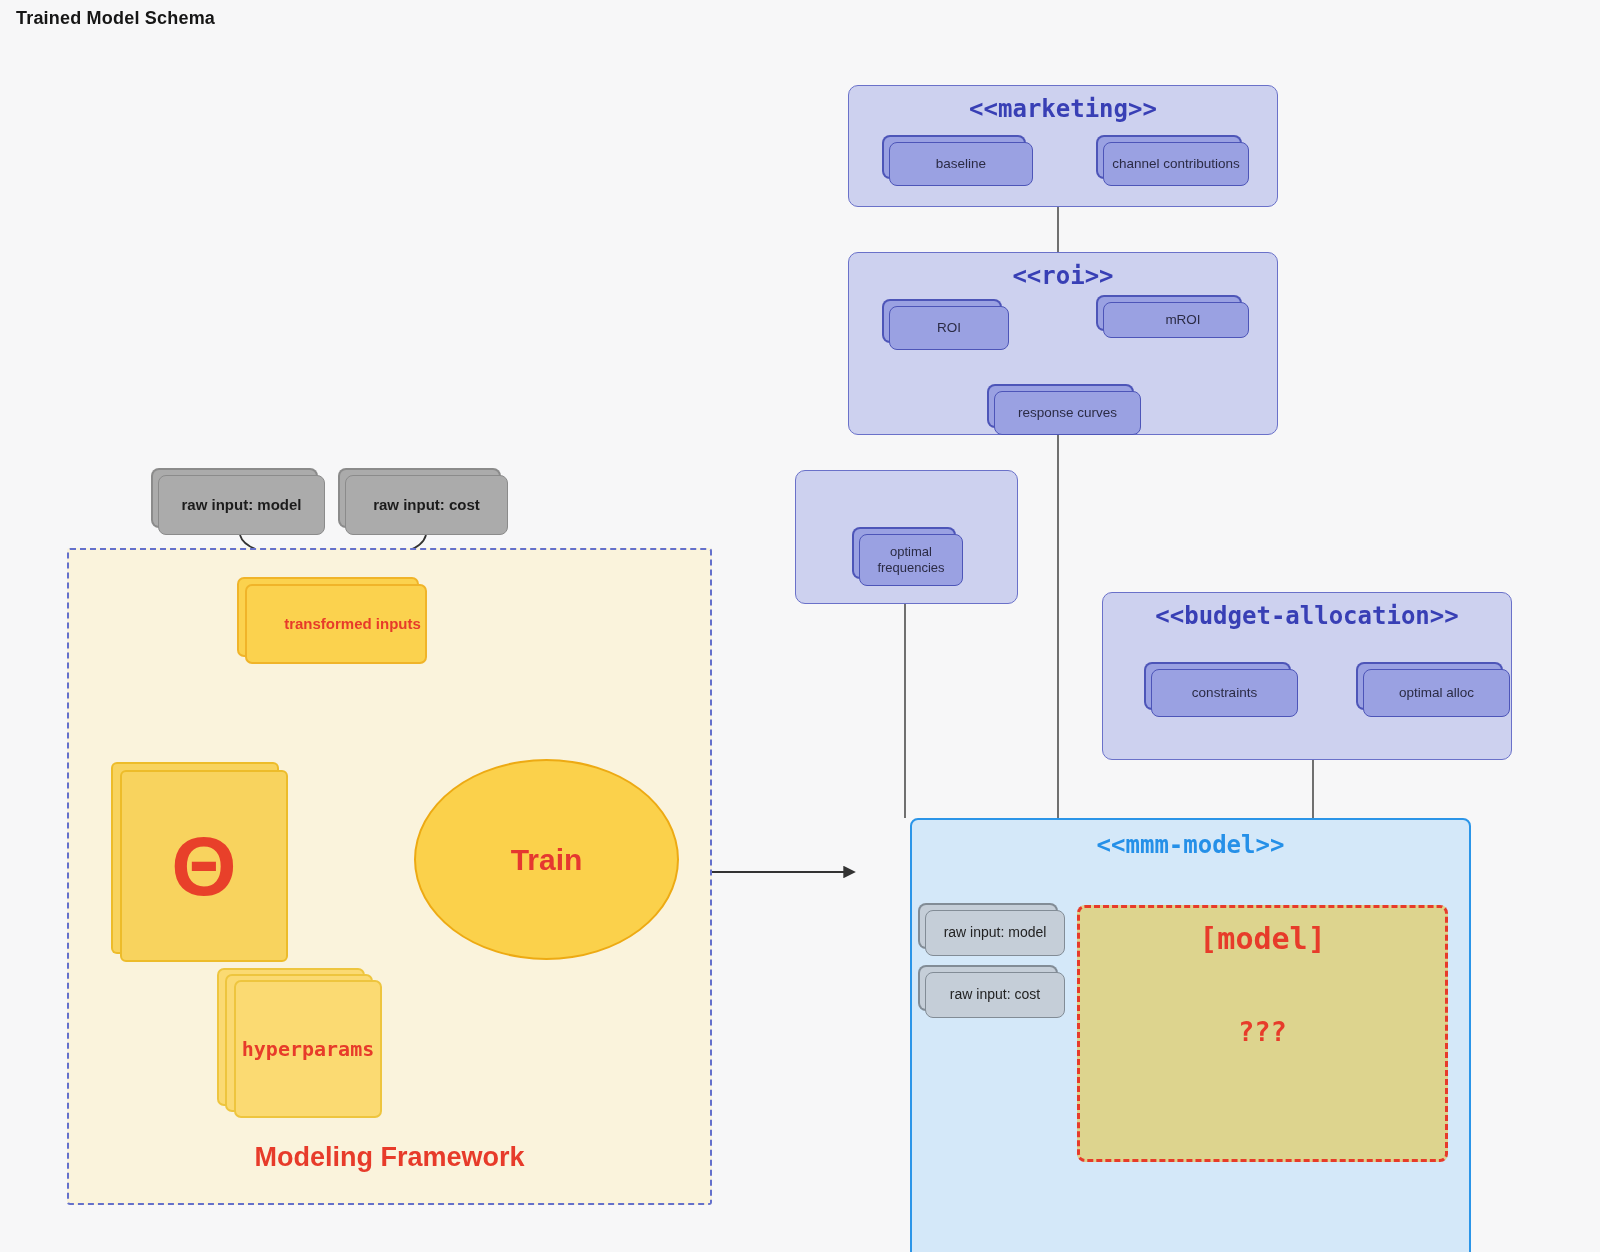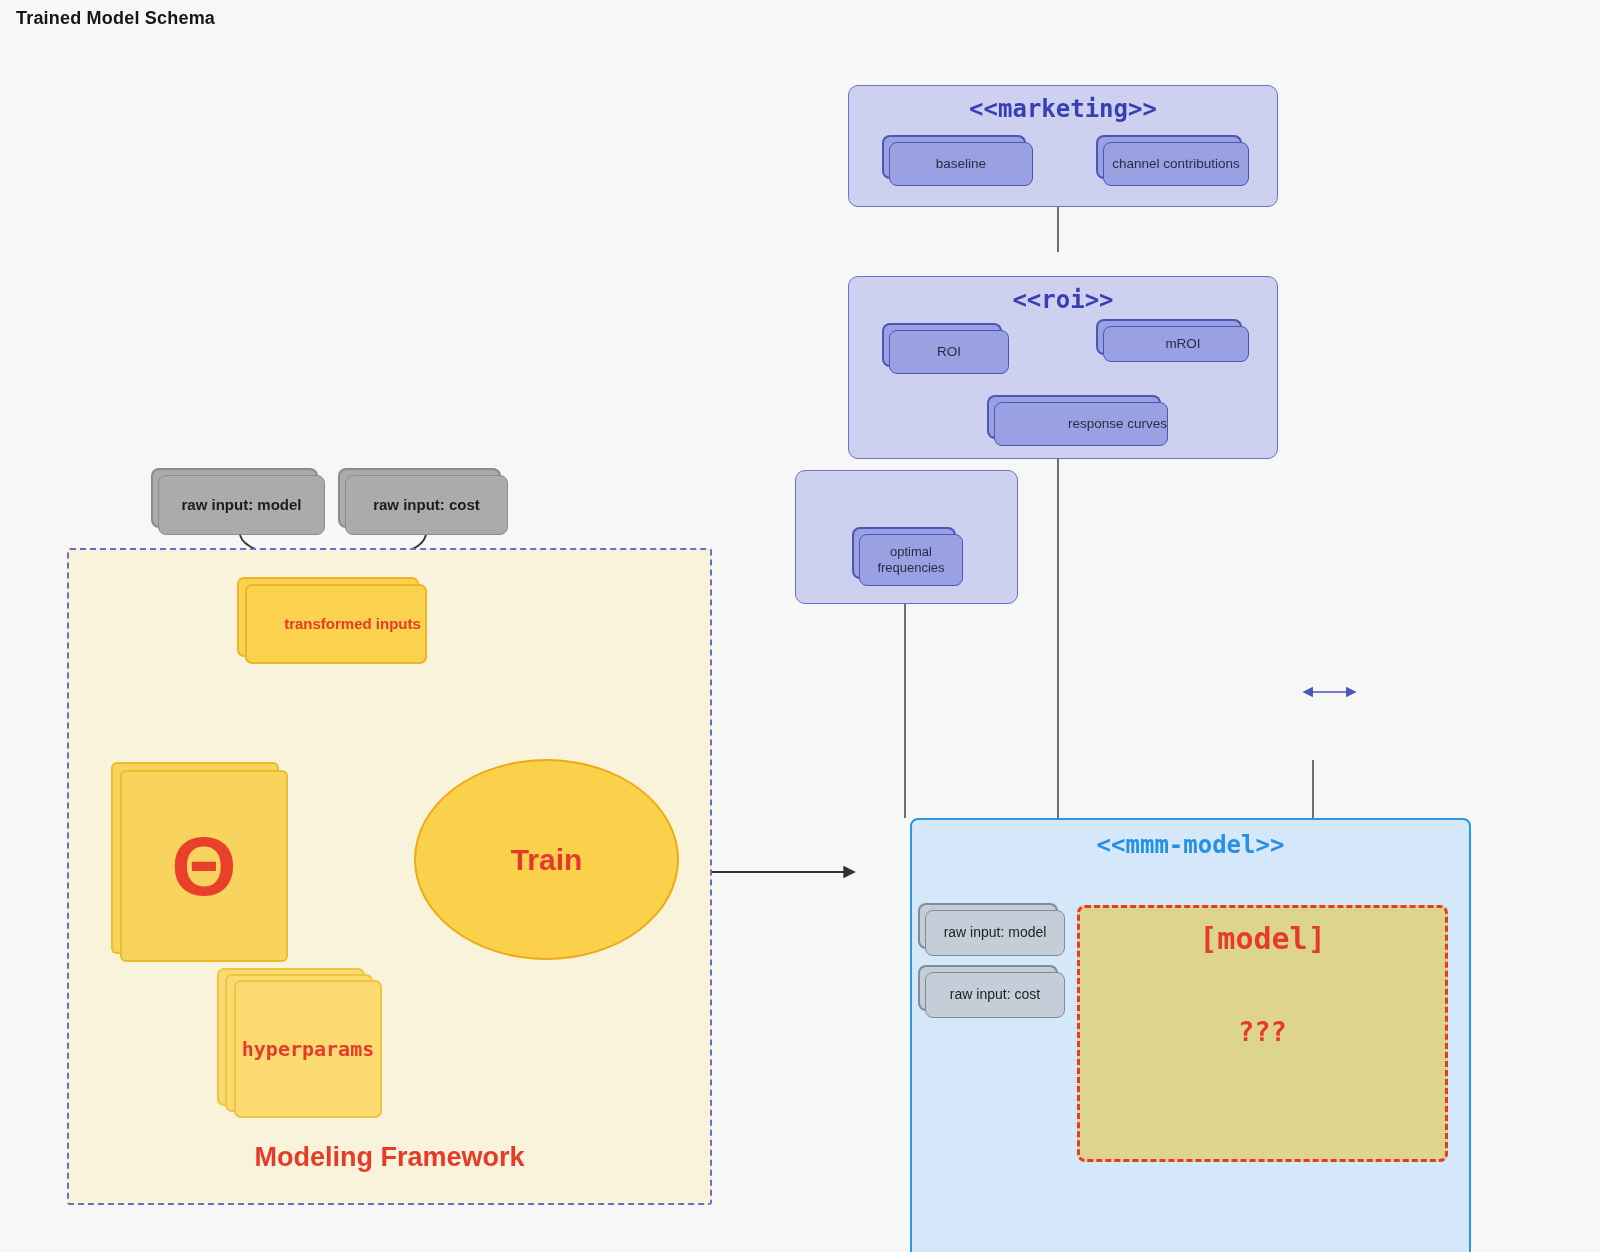--- a/index.html
+++ b/index.html
@@ -101,39 +101,48 @@
   <section class="pkg purple" style="left:848px;top:85px;width:430px;height:122px;">
     <div class="pkg-title">&lt;&lt;marketing&gt;&gt;</div>
     <div class="card purple-card" style="left:40px;top:56px;width:144px;height:44px;">
       <span>baseline</span>
     </div>
     <div class="card purple-card" style="left:254px;top:56px;width:146px;height:44px;">
       <span>channel contributions</span>
     </div>
   </section>
 
-  <section class="pkg purple" style="left:848px;top:252px;width:430px;height:183px;margin-top:24px;">
+  <section class="pkg purple" style="left:848px;top:252px;width:430px;height:183px;">
     <div class="pkg-title">&lt;&lt;roi&gt;&gt;</div>
     <div class="card purple-card" style="left:40px;top:53px;width:120px;height:44px;">
       <span>ROI</span>
     </div>
     <div class="card purple-card" style="left:254px;top:49px;width:146px;height:36px;padding-left:14px;">
       <span>mROI</span>
     </div>
-    <div class="card purple-card" style="left:145px;top:125px;width:174px;height:44px;justify-content:flex-end;">
+    <div class="card purple-card" style="left:145px;top:138px;width:147px;height:44px;">
       <span>response curves</span>
     </div>
   </section>
 
   <section class="pkg purple" style="left:795px;top:470px;width:223px;height:134px;">
     <div class="card purple-card" style="left:63px;top:63px;width:104px;height:52px;font-size:13px;">
       <span>optimal frequencies</span>
     </div>
   </section>
 
+  <section class="pkg purple" style="left:1102px;top:592px;width:410px;height:168px;">
+    <div class="pkg-title">&lt;&lt;budget-allocation&gt;&gt;</div>
+    <div class="card purple-card" style="left:48px;top:76px;width:147px;height:48px;">
+      <span>constraints</span>
+    </div>
+    <div class="card purple-card" style="left:260px;top:76px;width:147px;height:48px;">
+      <span>optimal alloc</span>
+    </div>
+  </section>
 
   <section class="pkg blue" style="left:910px;top:818px;width:561px;height:469px;">
     <div class="pkg-title" style="padding-top:11px;">&lt;&lt;mmm-model&gt;&gt;</div>
     <div class="card bluegray-card" style="left:13px;top:90px;width:140px;height:46px;">
       <span>raw input: model</span>
     </div>
     <div class="card bluegray-card" style="left:13px;top:152px;width:140px;height:46px;">
       <span>raw input: cost</span>
     </div>
     <div class="model-box" style="left:165px;top:85px;width:371px;height:257px;">

